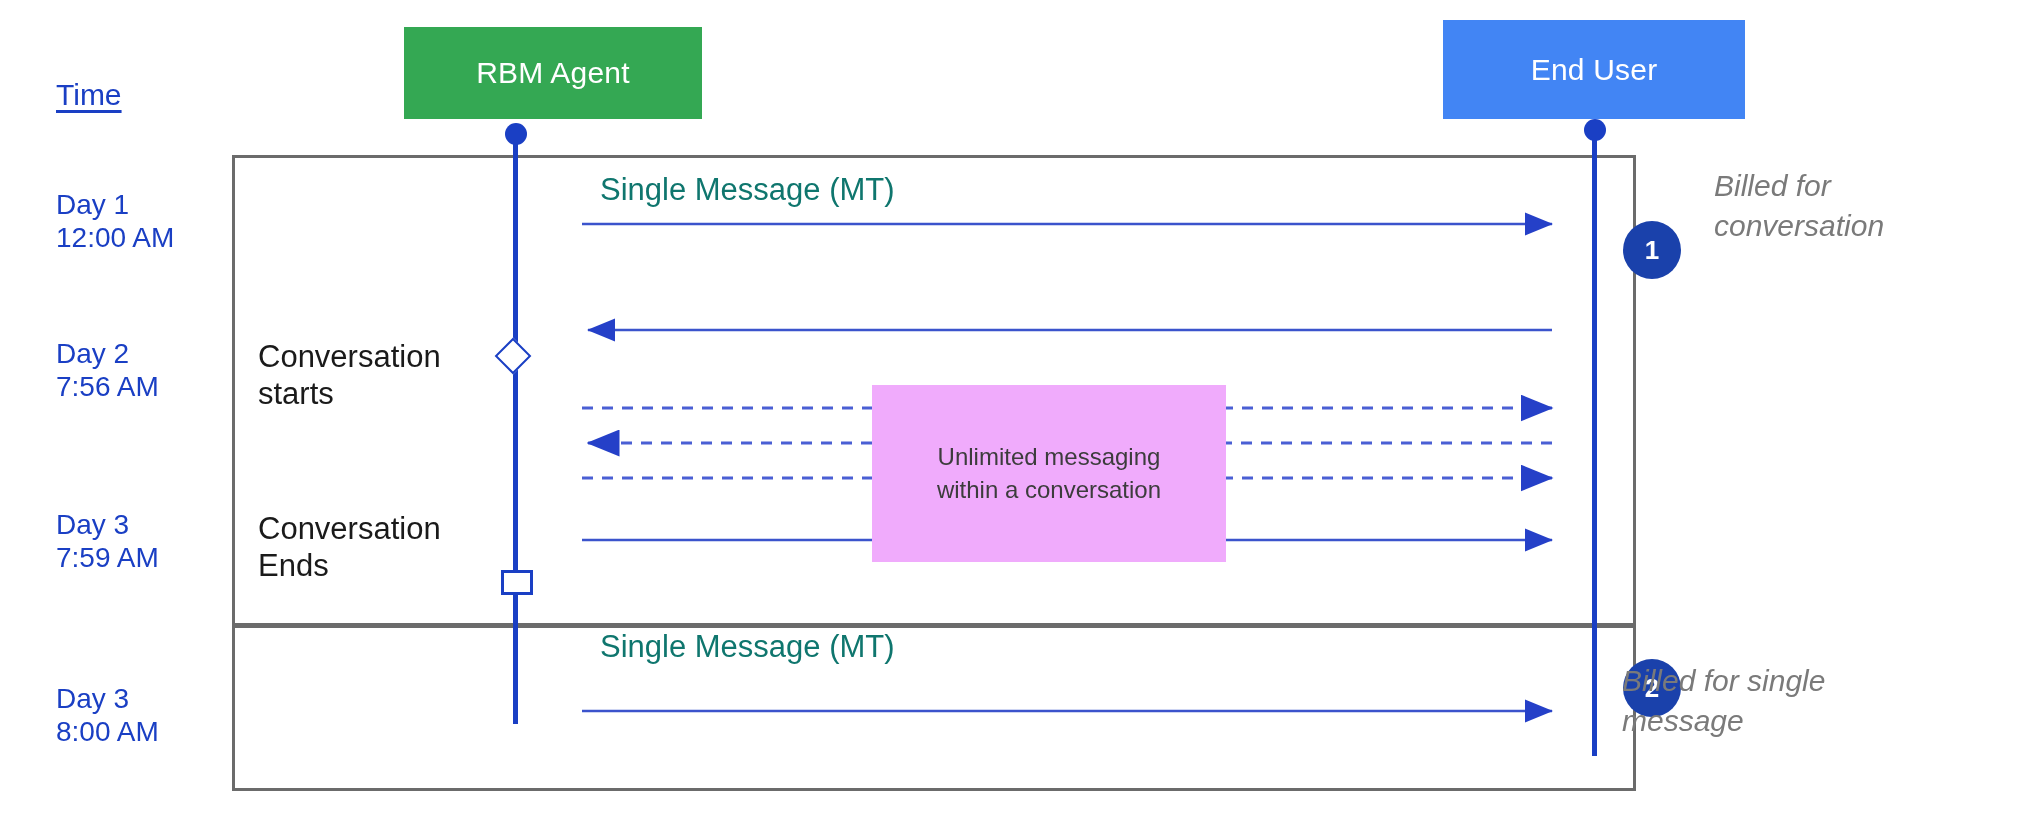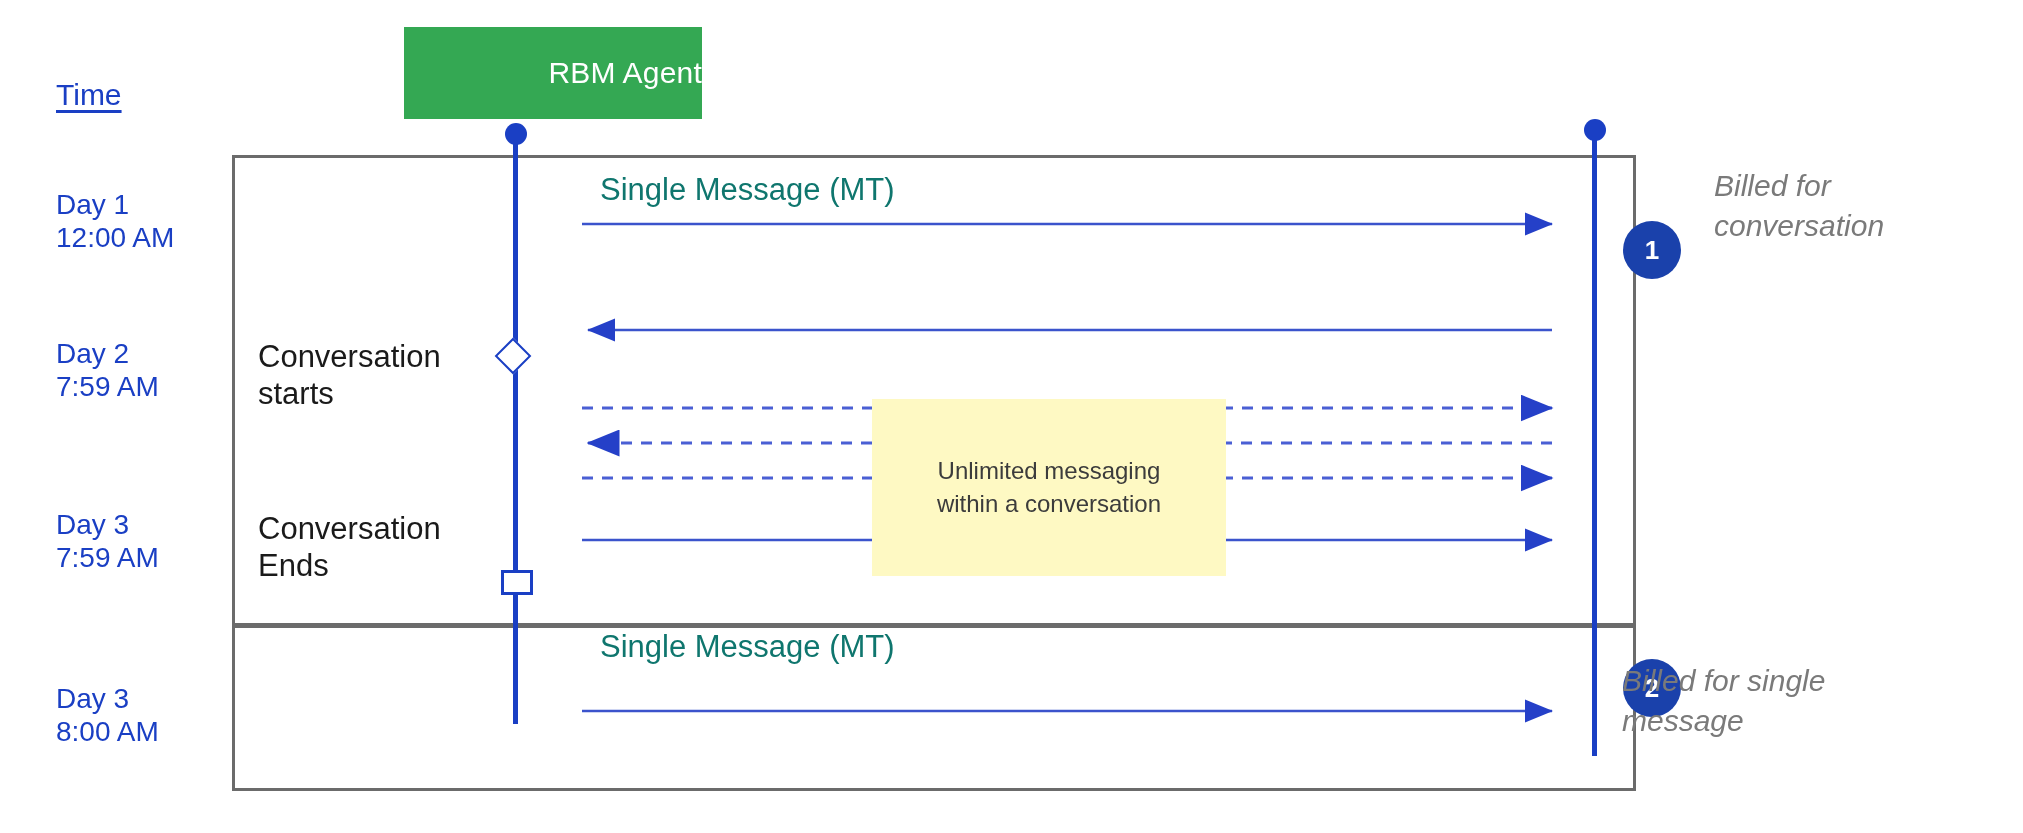--- a/index.html
+++ b/index.html
@@ -14,21 +14,21 @@
     background: #ffffff;
     font-family: "Liberation Sans", sans-serif;
     overflow: hidden;
   }
   .abs { position: absolute; }
 
   
   .actor-box {
     display: flex;
     align-items: center;
-    justify-content: flex-end;
+    justify-content: center;
     color: #ffffff;
     font-size: 30px;
     letter-spacing: 0.2px;
   }
   #actor-rbm {
     left: 404px; top: 27px; width: 298px; height: 92px;
     background: #34A853;
   }
   #actor-enduser {
     left: 1443px; top: 20px; width: 302px; height: 99px;
@@ -115,23 +115,23 @@
   }
   .marker-square {
     left: 501px; top: 570px;
     width: 26px; height: 19px;
     background: #ffffff;
     border: 3px solid #1a3fc4;
   }
 
   
   #note-unlimited {
-    left: 872px; top: 399px;
+    left: 872px; top: 385px;
     width: 354px; height: 177px;
-    background: #fef9c3;
+    background: #f0abfc;
     display: flex;
     align-items: center;
     justify-content: center;
     text-align: center;
     color: #3c3c3c;
     font-size: 24px;
     line-height: 1.35;
     white-space: pre-line;
   }
 
@@ -195,26 +195,29 @@
   <div class="abs lifeline" id="lifeline-user"></div>
   <div class="abs lifeline-dot" id="dot-rbm"></div>
   <div class="abs lifeline-dot" id="dot-user"></div>
 
   <div class="abs marker-diamond"></div>
   <div class="abs marker-square"></div>
 
   <div class="abs actor-box" id="actor-rbm">
     <span>RBM Agent</span>
   </div>
+  <div class="abs actor-box" id="actor-enduser">
+    <span>End User</span>
+  </div>
 
   <div class="abs" id="time-heading">Time</div>
   <div class="abs time-label" id="time-0">Day 1
 12:00 AM</div>
   <div class="abs time-label" id="time-1">Day 2
-7:59 AM</div>
+7:56 AM</div>
   <div class="abs time-label" id="time-2">Day 3
 7:59 AM</div>
   <div class="abs time-label" id="time-3">Day 3
 8:00 AM</div>
 
   <div class="abs stage-label" id="stage-0">Conversation
 starts</div>
   <div class="abs stage-label" id="stage-1">Conversation
 Ends</div>
 

